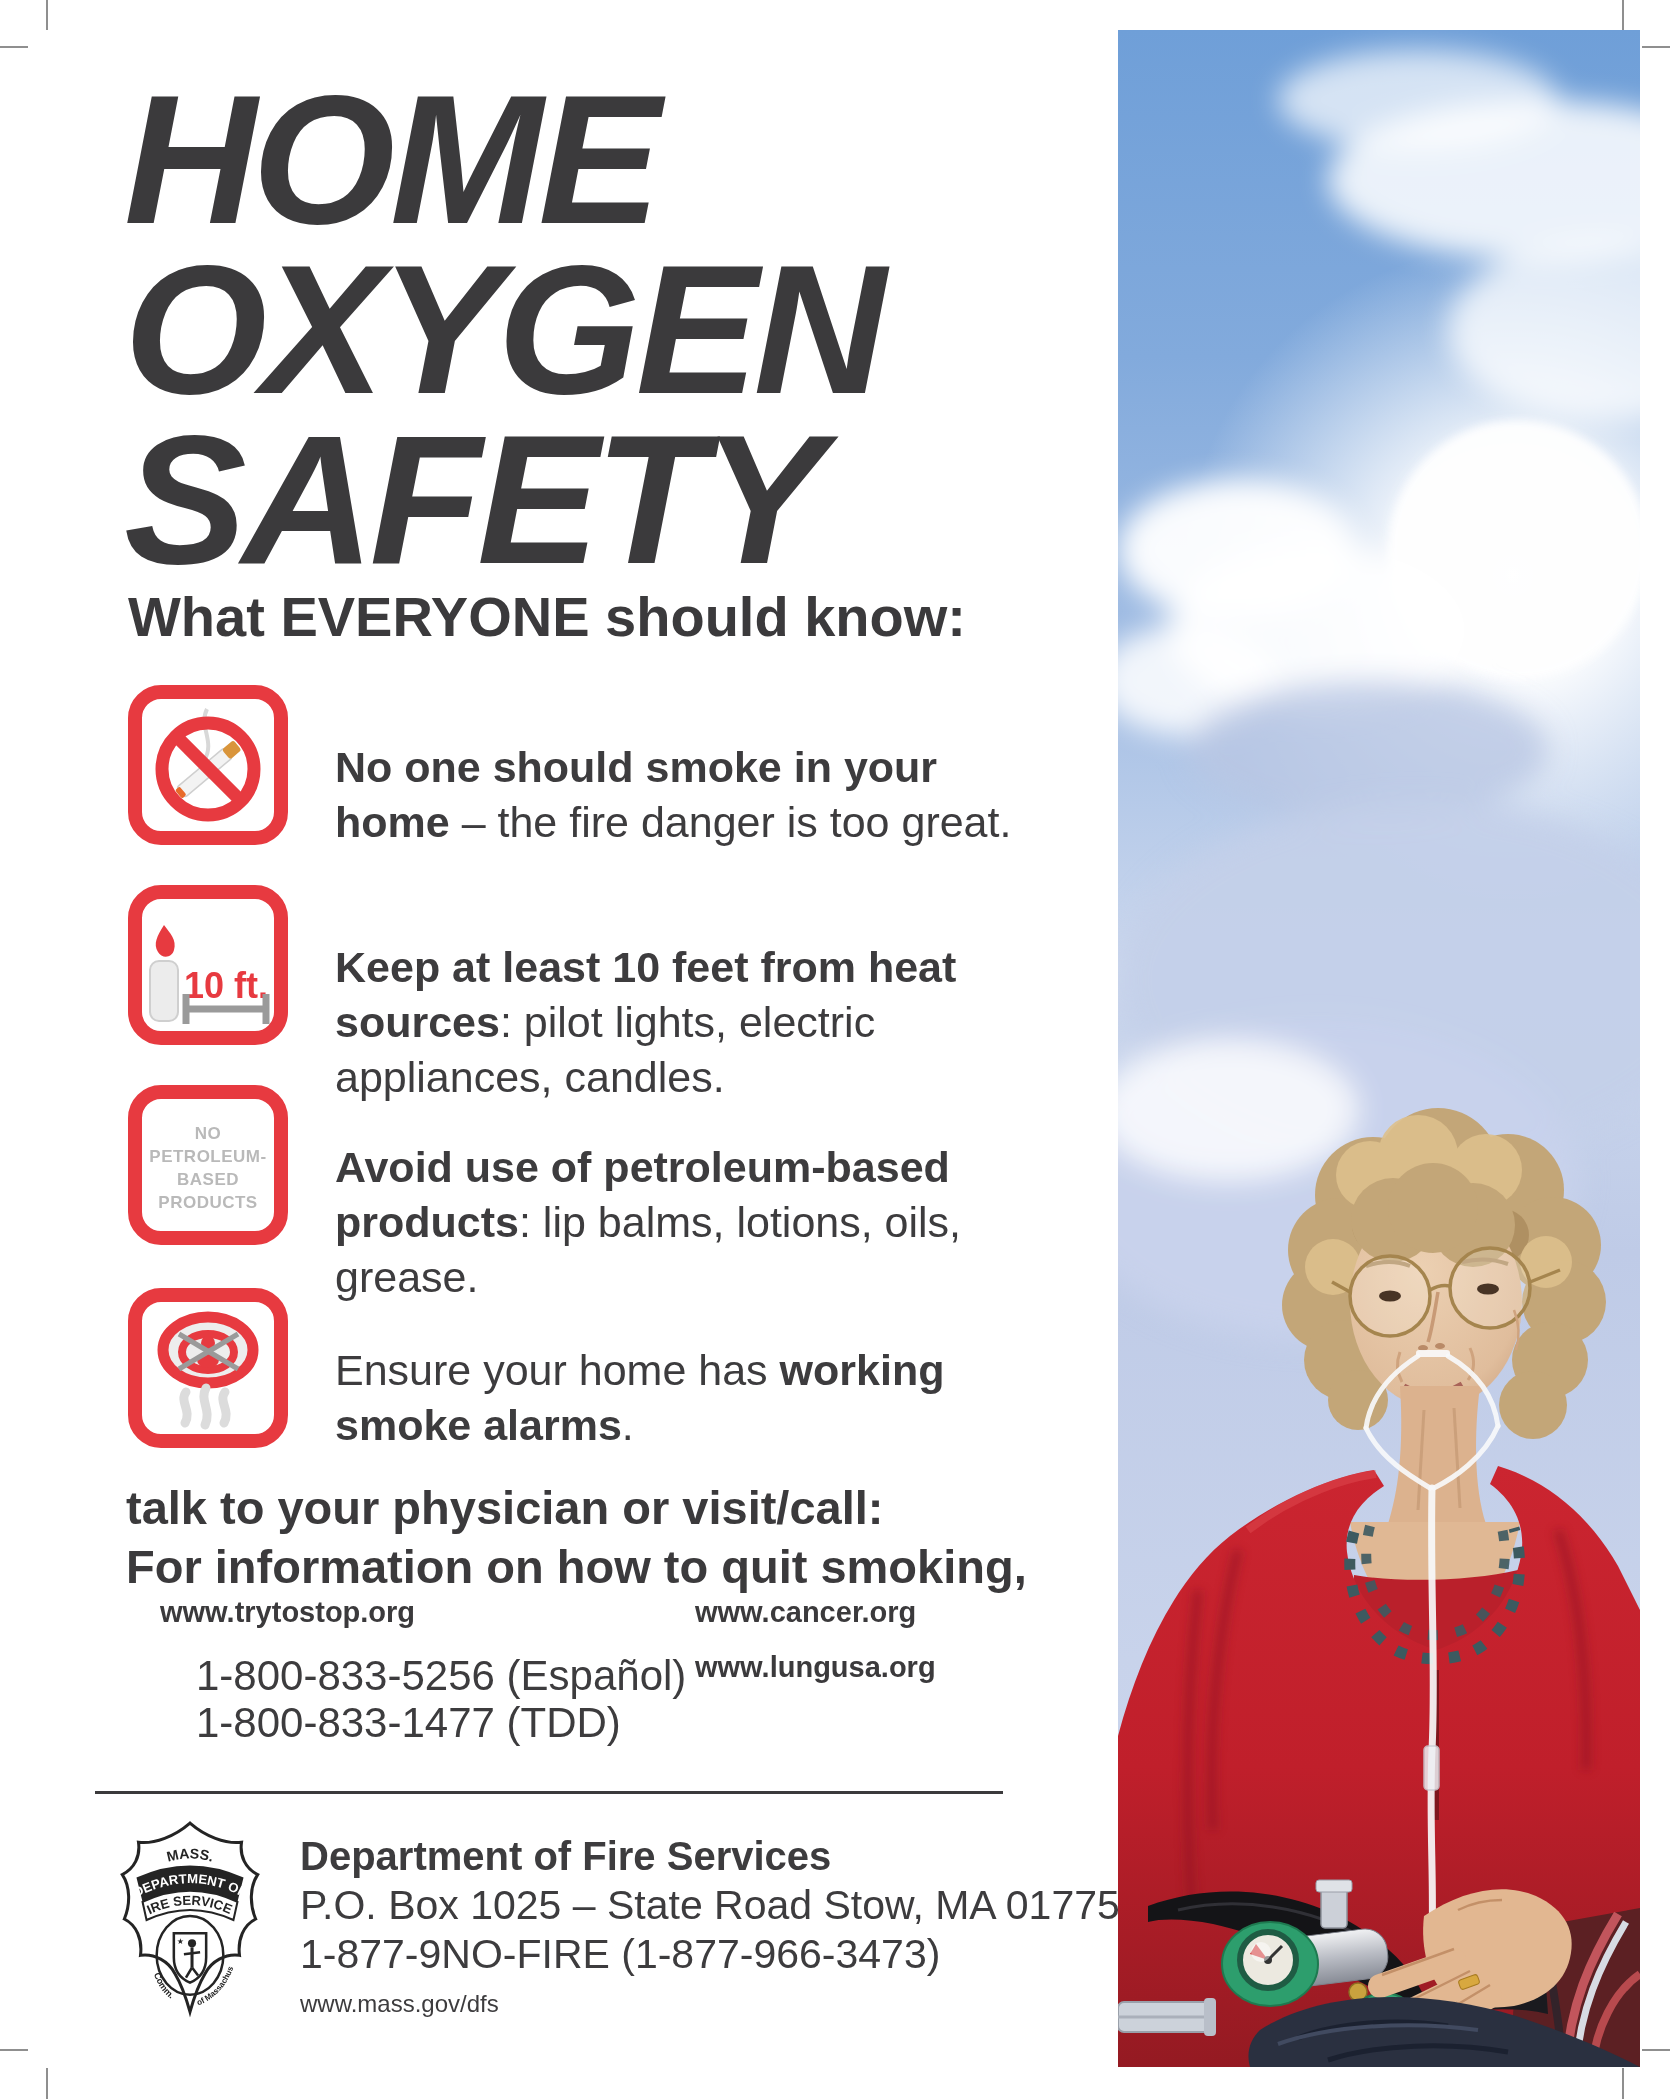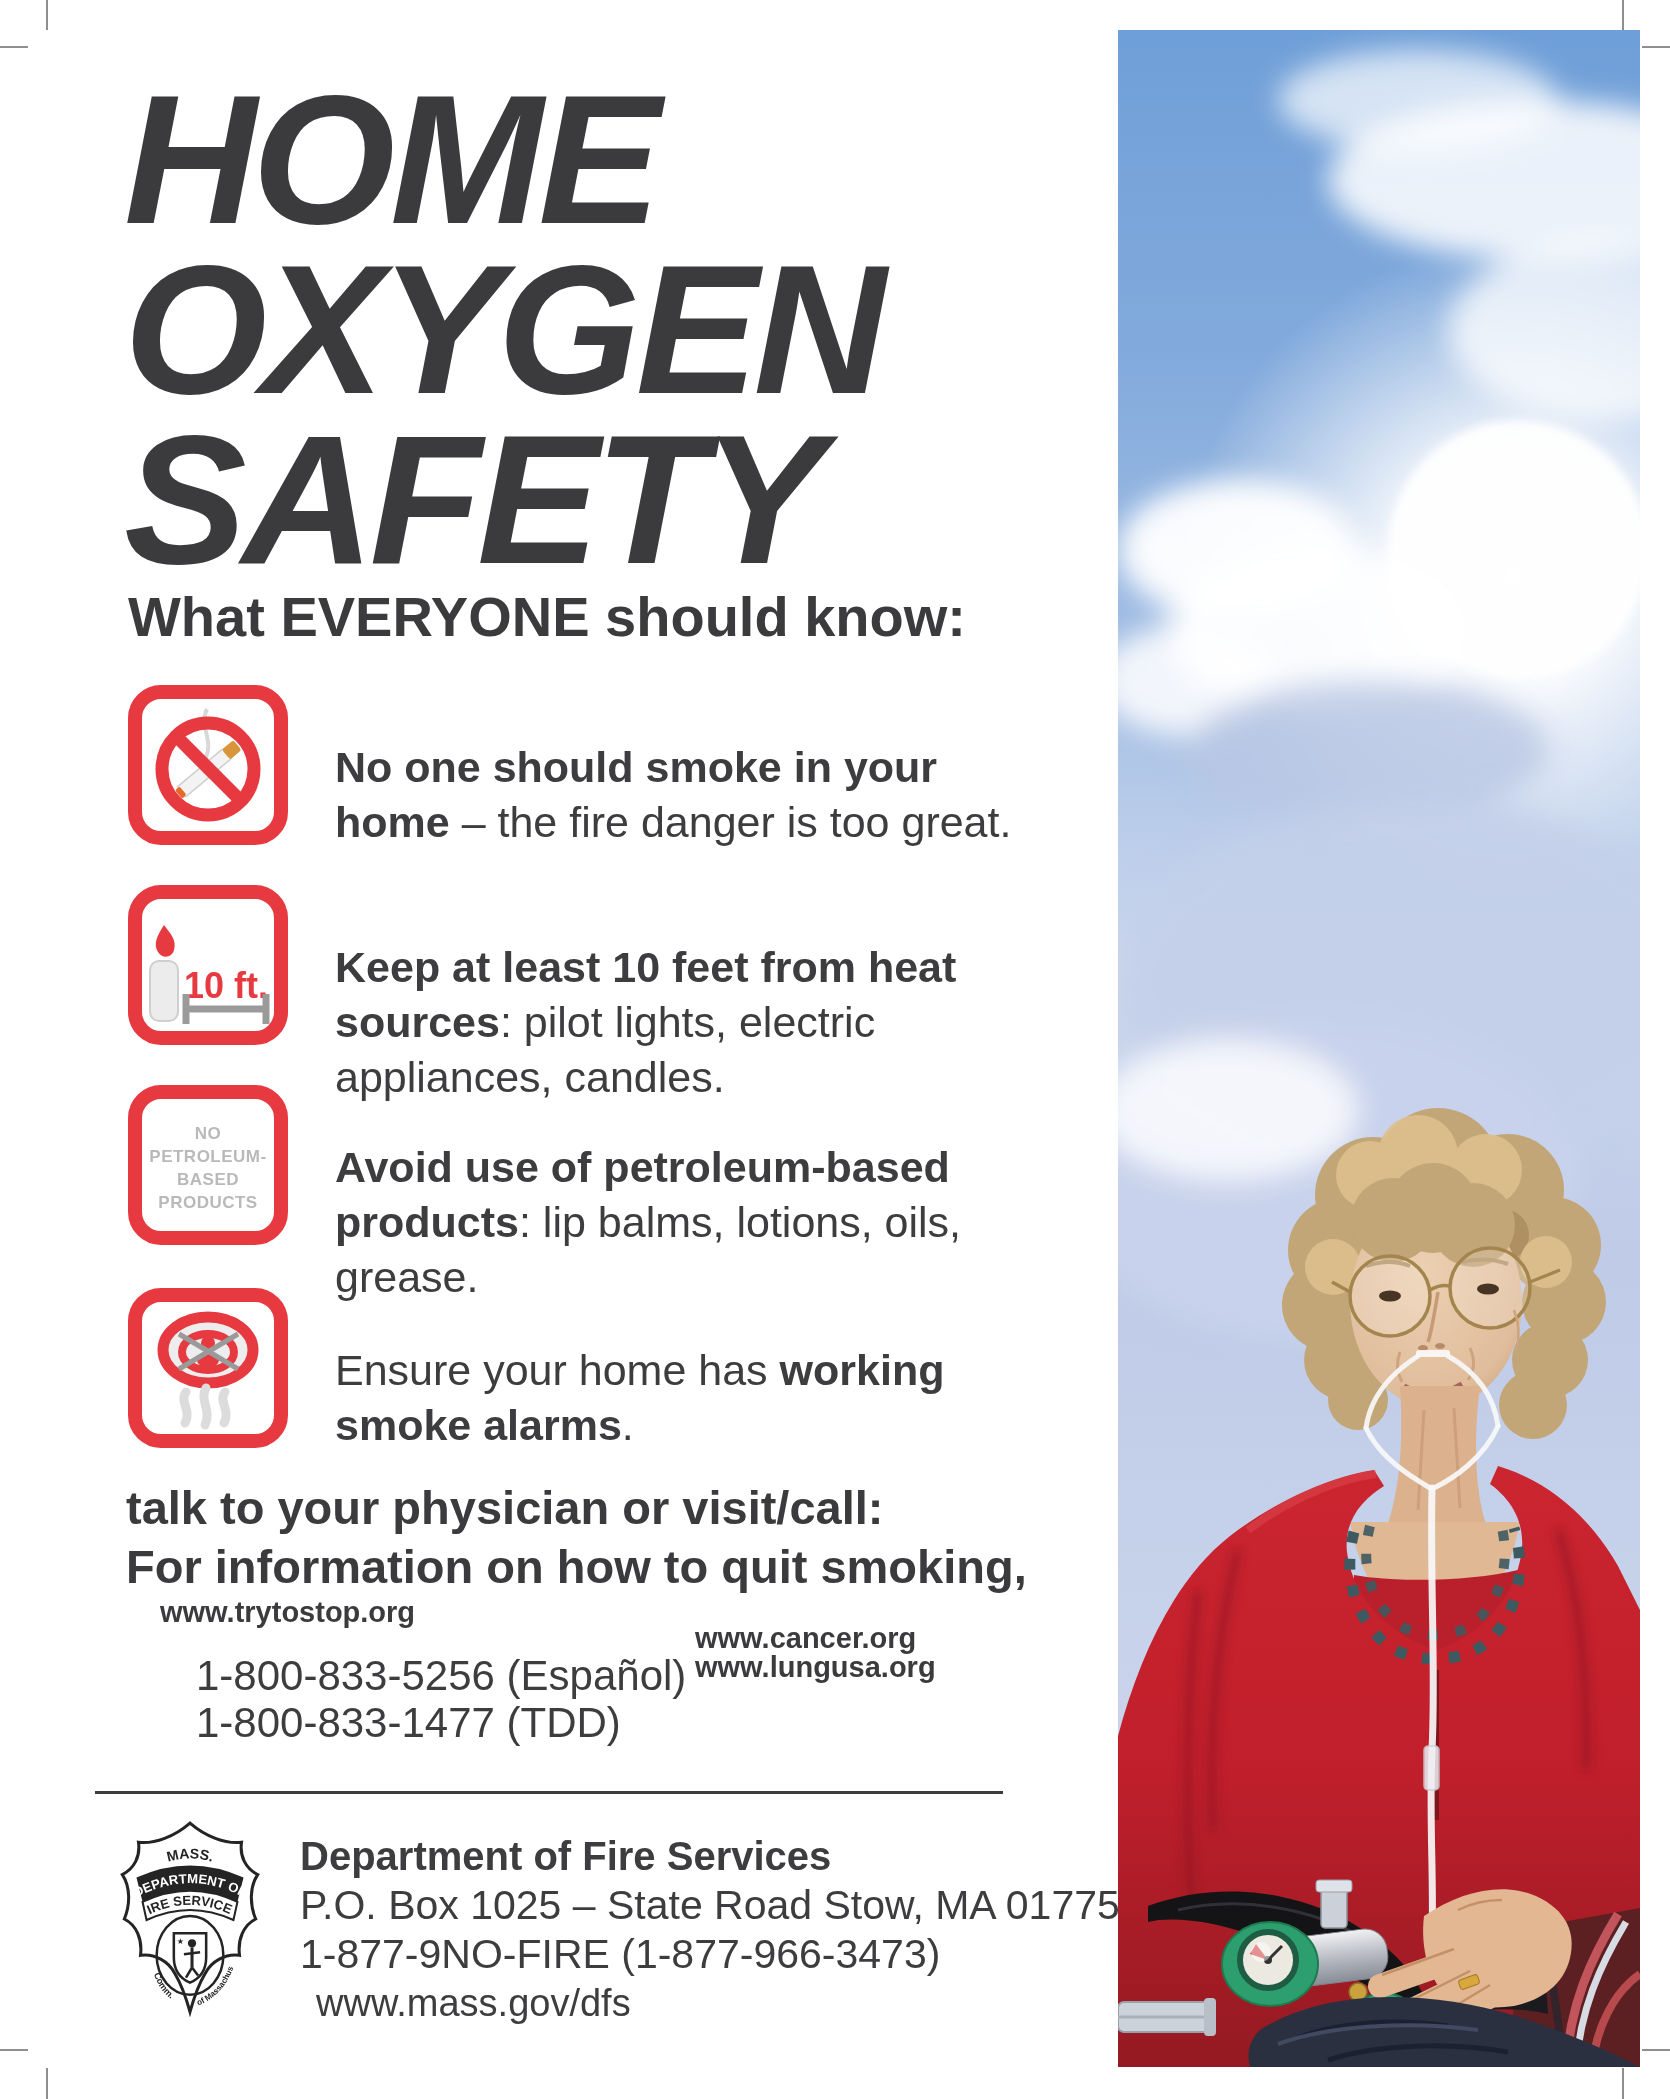--- a/index.html
+++ b/index.html
@@ -27,21 +27,21 @@
     position:absolute;left:126px;top:1478px;width:960px;
     font-size:47px;line-height:59px;font-weight:bold;color:#3b3a3c;
   }
   .link{position:absolute;font-size:29px;font-weight:bold;color:#3b3a3c;}
   .phones{position:absolute;left:196px;top:1652px;font-size:42px;line-height:47px;color:#3d3c3e;}
   .rule{position:absolute;left:95px;top:1791px;width:908px;height:3px;background:#3b3a3c;}
   
   .footer-badge{position:absolute;left:110px;top:1820px;}
   .footer-text{position:absolute;left:300px;top:1832px;font-size:41px;line-height:49px;color:#3d3c3e;}
   .footer-text .org{font-weight:bold;font-size:40px;}
-  .footer-text .site{font-size:38px;margin-left:16px;}
+  .footer-text .site{font-size:24px;}
   
   .photo{
     position:absolute;left:1118px;top:30px;width:522px;height:2037px;overflow:hidden;
   }
 </style>
 </head>
 <body>
 
 <div class="crop" style="left:46px;top:0;width:2px;height:30px;"></div>
 <div class="crop" style="left:0;top:46px;width:28px;height:2px;"></div>
@@ -124,21 +124,21 @@
 </div>
 <p class="bullet-text" style="top:1300px;">
   <span>Ensure your home has </span><b>working smoke alarms</b><span>.</span>
 </p>
 
 <div class="info-heading">
   <div>talk to your physician or visit/call:</div>
   <div>For information on how to quit smoking,</div>
 </div>
 <div class="link" style="left:160px;top:1596px;">www.trytostop.org</div>
-<div class="link" style="left:695px;top:1596px;margin-top:26px;">www.cancer.org</div>
+<div class="link" style="left:695px;top:1596px;">www.cancer.org</div>
 <div class="link" style="left:695px;top:1651px;">www.lungusa.org</div>
 <div class="phones">
   <div>1-800-833-5256 (Español)</div>
   <div>1-800-833-1477 (TDD)</div>
 </div>
 
 <div class="rule"></div>
 
 <div class="footer-badge">
   <svg width="160" height="198" viewBox="0 0 158 196">

